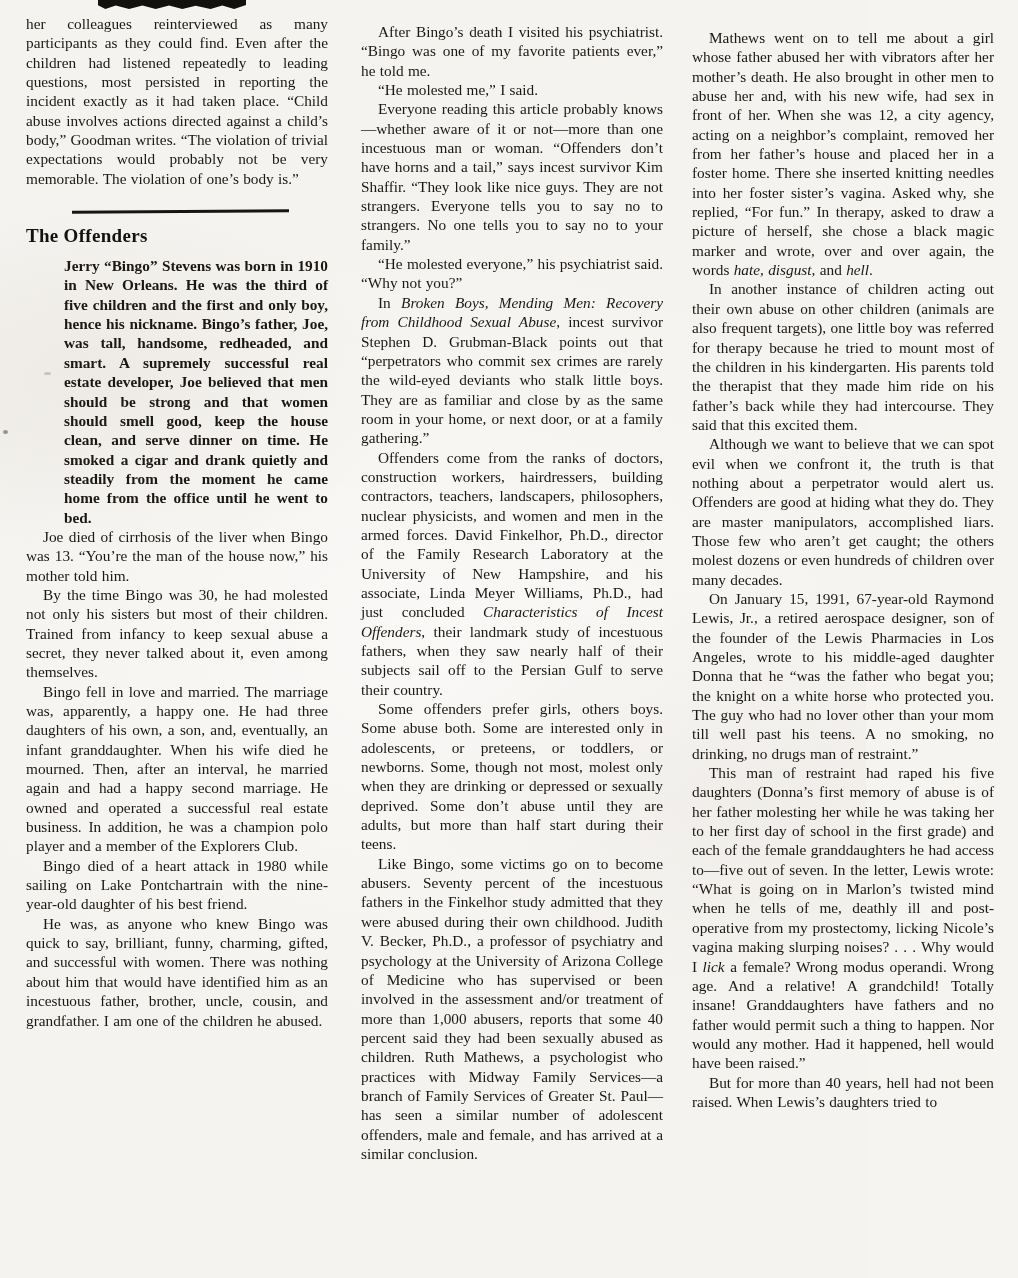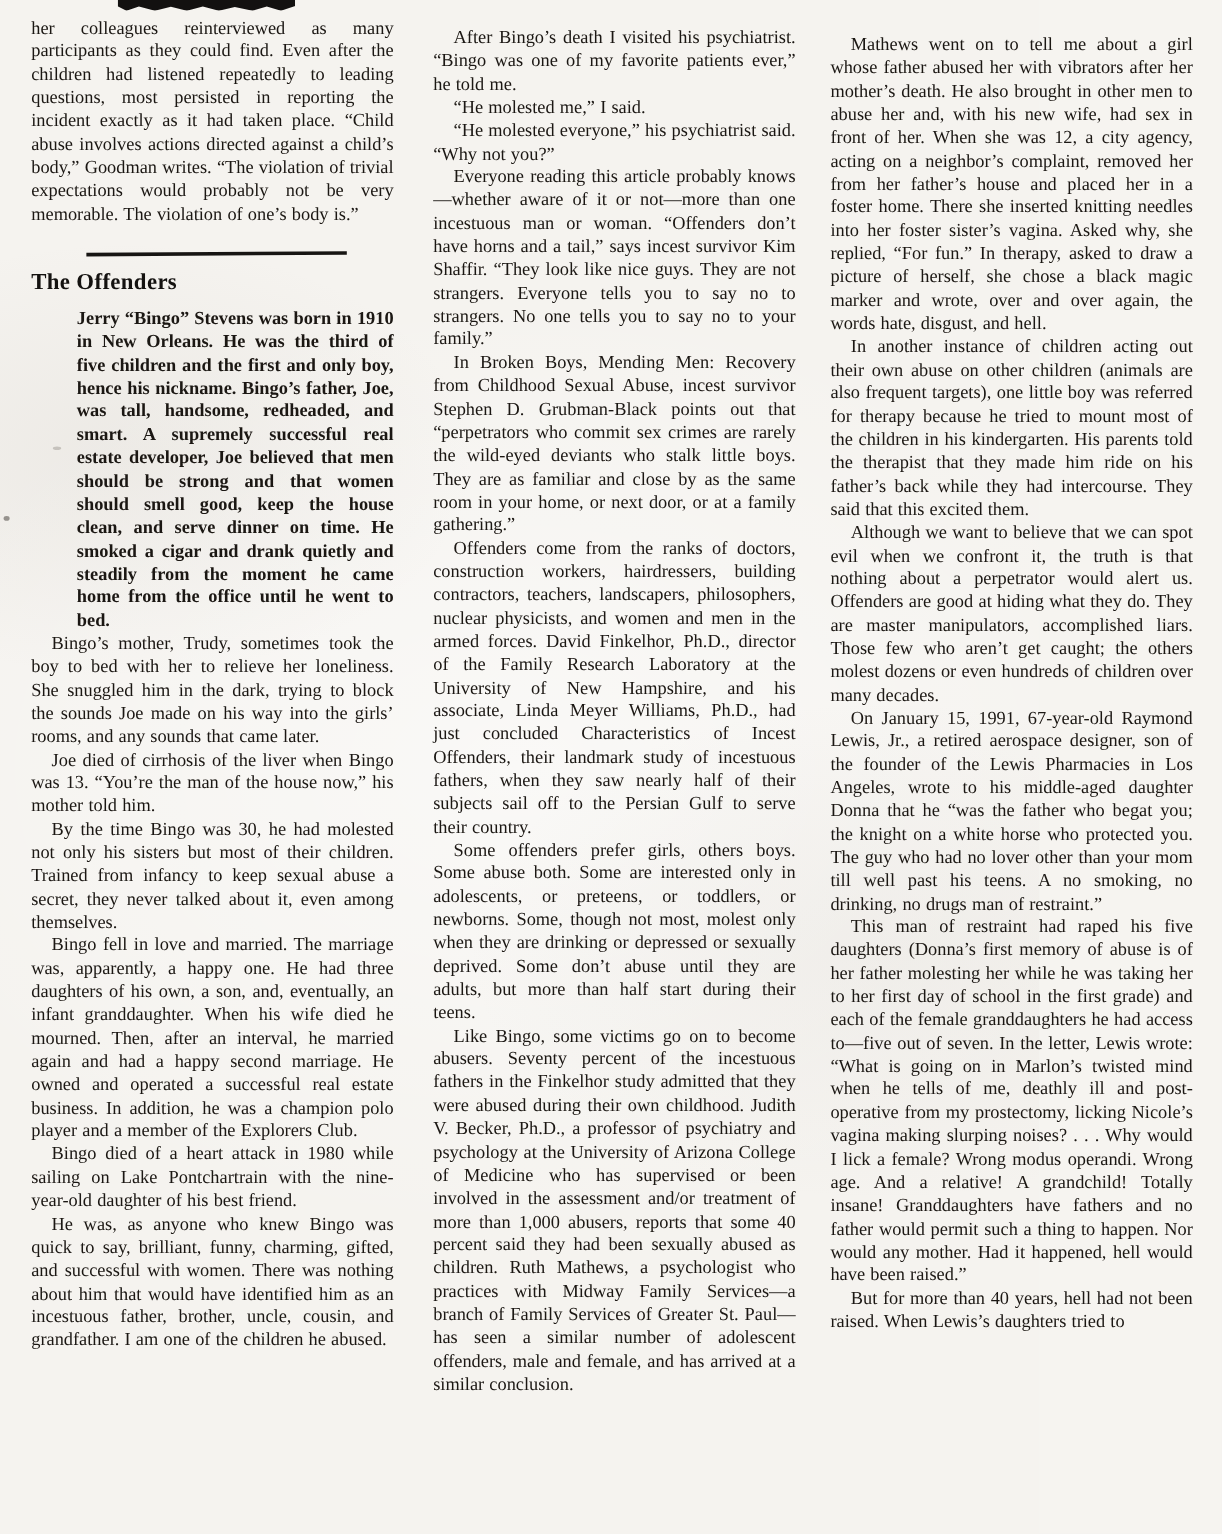--- a/index.html
+++ b/index.html
@@ -34,21 +34,21 @@
   p.para {
     margin: 0;
     font-size: 15.3px;
     line-height: 19.35px;
     text-align: justify;
     color: #1b1713;
     word-spacing: 0.5px;
   }
   p.para.indent { text-indent: 17px; }
   p.para.bold { font-weight: 700; margin-left: 38px; }
-  .it { }
+  .it { font-style: italic; }
   h2.section-heading {
     margin: 8px 0 9px 0;
     font-size: 19px;
     font-weight: 700;
     letter-spacing: 0.3px;
     color: #141210;
   }
   .rule {
     height: 3px;
     width: 217px;
@@ -69,32 +69,31 @@
 
 <div class="page">
   <div class="head-fragment"></div>
   <div class="scan-speck speck-a"></div>
   <div class="scan-speck speck-b"></div>
   <div class="col col-left">
       <p class="para"><span>her colleagues reinterviewed as many participants as they could find. Even after the children had listened repeatedly to leading questions, most persisted in reporting the incident exactly as it had taken place. “Child abuse involves actions directed against a child’s body,” Goodman writes. “The violation of trivial expectations would probably not be very memorable. The violation of one’s body is.”</span></p>
       <div class="rule"></div>
       <h2 class="section-heading">The Offenders</h2>
       <p class="para bold"><span>Jerry “Bingo” Stevens was born in 1910 in New Orleans. He was the third of five children and the first and only boy, hence his nickname. Bingo’s father, Joe, was tall, handsome, redheaded, and smart. A supremely successful real estate developer, Joe believed that men should be strong and that women should smell good, keep the house clean, and serve dinner on time. He smoked a cigar and drank quietly and steadily from the moment he came home from the office until he went to bed.</span></p>
-      <p class="para indent"><span>Bingo’s mother, Trudy, sometimes took the boy to bed with her to relieve her loneliness. She snuggled him in the dark, trying to block the sounds Joe made on his way into the girls’ rooms, and any sounds that came later.</span></p>
       <p class="para indent"><span>Joe died of cirrhosis of the liver when Bingo was 13. “You’re the man of the house now,” his mother told him.</span></p>
       <p class="para indent"><span>By the time Bingo was 30, he had molested not only his sisters but most of their children. Trained from infancy to keep sexual abuse a secret, they never talked about it, even among themselves.</span></p>
       <p class="para indent"><span>Bingo fell in love and married. The marriage was, apparently, a happy one. He had three daughters of his own, a son, and, eventually, an infant granddaughter. When his wife died he mourned. Then, after an interval, he married again and had a happy second marriage. He owned and operated a successful real estate business. In addition, he was a champion polo player and a member of the Explorers Club.</span></p>
       <p class="para indent"><span>Bingo died of a heart attack in 1980 while sailing on Lake Pontchartrain with the nine-year-old daughter of his best friend.</span></p>
       <p class="para indent"><span>He was, as anyone who knew Bingo was quick to say, brilliant, funny, charming, gifted, and successful with women. There was nothing about him that would have identified him as an incestuous father, brother, uncle, cousin, and grandfather. I am one of the children he abused.</span></p>
     </div>
   <div class="col col-middle">
       <p class="para indent"><span>After Bingo’s death I visited his psychiatrist. “Bingo was one of my favorite patients ever,” he told me.</span></p>
       <p class="para indent"><span>“He molested me,” I said.</span></p>
+      <p class="para indent"><span>Everyone reading this article probably knows—whether aware of it or not—more than one incestuous man or woman. “Offenders don’t have horns and a tail,” says incest survivor Kim Shaffir. “They look like nice guys. They are not strangers. Everyone tells you to say no to strangers. No one tells you to say no to your family.”</span></p>
       <p class="para indent"><span>“He molested everyone,” his psychiatrist said. “Why not you?”</span></p>
-      <p class="para indent"><span>Everyone reading this article probably knows—whether aware of it or not—more than one incestuous man or woman. “Offenders don’t have horns and a tail,” says incest survivor Kim Shaffir. “They look like nice guys. They are not strangers. Everyone tells you to say no to strangers. No one tells you to say no to your family.”</span></p>
       <p class="para indent"><span>In </span><span class="it">Broken Boys, Mending Men: Recovery from Childhood Sexual Abuse</span><span>, incest survivor Stephen D. Grubman-Black points out that “perpetrators who commit sex crimes are rarely the wild-eyed deviants who stalk little boys. They are as familiar and close by as the same room in your home, or next door, or at a family gathering.”</span></p>
       <p class="para indent"><span>Offenders come from the ranks of doctors, construction workers, hairdressers, building contractors, teachers, landscapers, philosophers, nuclear physicists, and women and men in the armed forces. David Finkelhor, Ph.D., director of the Family Research Laboratory at the University of New Hampshire, and his associate, Linda Meyer Williams, Ph.D., had just concluded </span><span class="it">Characteristics of Incest Offenders</span><span>, their landmark study of incestuous fathers, when they saw nearly half of their subjects sail off to the Persian Gulf to serve their country.</span></p>
       <p class="para indent"><span>Some offenders prefer girls, others boys. Some abuse both. Some are interested only in adolescents, or preteens, or toddlers, or newborns. Some, though not most, molest only when they are drinking or depressed or sexually deprived. Some don’t abuse until they are adults, but more than half start during their teens.</span></p>
       <p class="para indent"><span>Like Bingo, some victims go on to become abusers. Seventy percent of the incestuous fathers in the Finkelhor study admitted that they were abused during their own childhood. Judith V. Becker, Ph.D., a professor of psychiatry and psychology at the University of Arizona College of Medicine who has supervised or been involved in the assessment and/or treatment of more than 1,000 abusers, reports that some 40 percent said they had been sexually abused as children. Ruth Mathews, a psychologist who practices with Midway Family Services—a branch of Family Services of Greater St. Paul—has seen a similar number of adolescent offenders, male and female, and has arrived at a similar conclusion.</span></p>
     </div>
   <div class="col col-right">
       <p class="para indent"><span>Mathews went on to tell me about a girl whose father abused her with vibrators after her mother’s death. He also brought in other men to abuse her and, with his new wife, had sex in front of her. When she was 12, a city agency, acting on a neighbor’s complaint, removed her from her father’s house and placed her in a foster home. There she inserted knitting needles into her foster sister’s vagina. Asked why, she replied, “For fun.” In therapy, asked to draw a picture of herself, she chose a black magic marker and wrote, over and over again, the words </span><span class="it">hate, disgust,</span><span> and </span><span class="it">hell</span><span>.</span></p>
       <p class="para indent"><span>In another instance of children acting out their own abuse on other children (animals are also frequent targets), one little boy was referred for therapy because he tried to mount most of the children in his kindergarten. His parents told the therapist that they made him ride on his father’s back while they had intercourse. They said that this excited them.</span></p>
       <p class="para indent"><span>Although we want to believe that we can spot evil when we confront it, the truth is that nothing about a perpetrator would alert us. Offenders are good at hiding what they do. They are master manipulators, accomplished liars. Those few who aren’t get caught; the others molest dozens or even hundreds of children over many decades.</span></p>
       <p class="para indent"><span>On January 15, 1991, 67-year-old Raymond Lewis, Jr., a retired aerospace designer, son of the founder of the Lewis Pharmacies in Los Angeles, wrote to his middle-aged daughter Donna that he “was the father who begat you; the knight on a white horse who protected you. The guy who had no lover other than your mom till well past his teens. A no smoking, no drinking, no drugs man of restraint.”</span></p>

